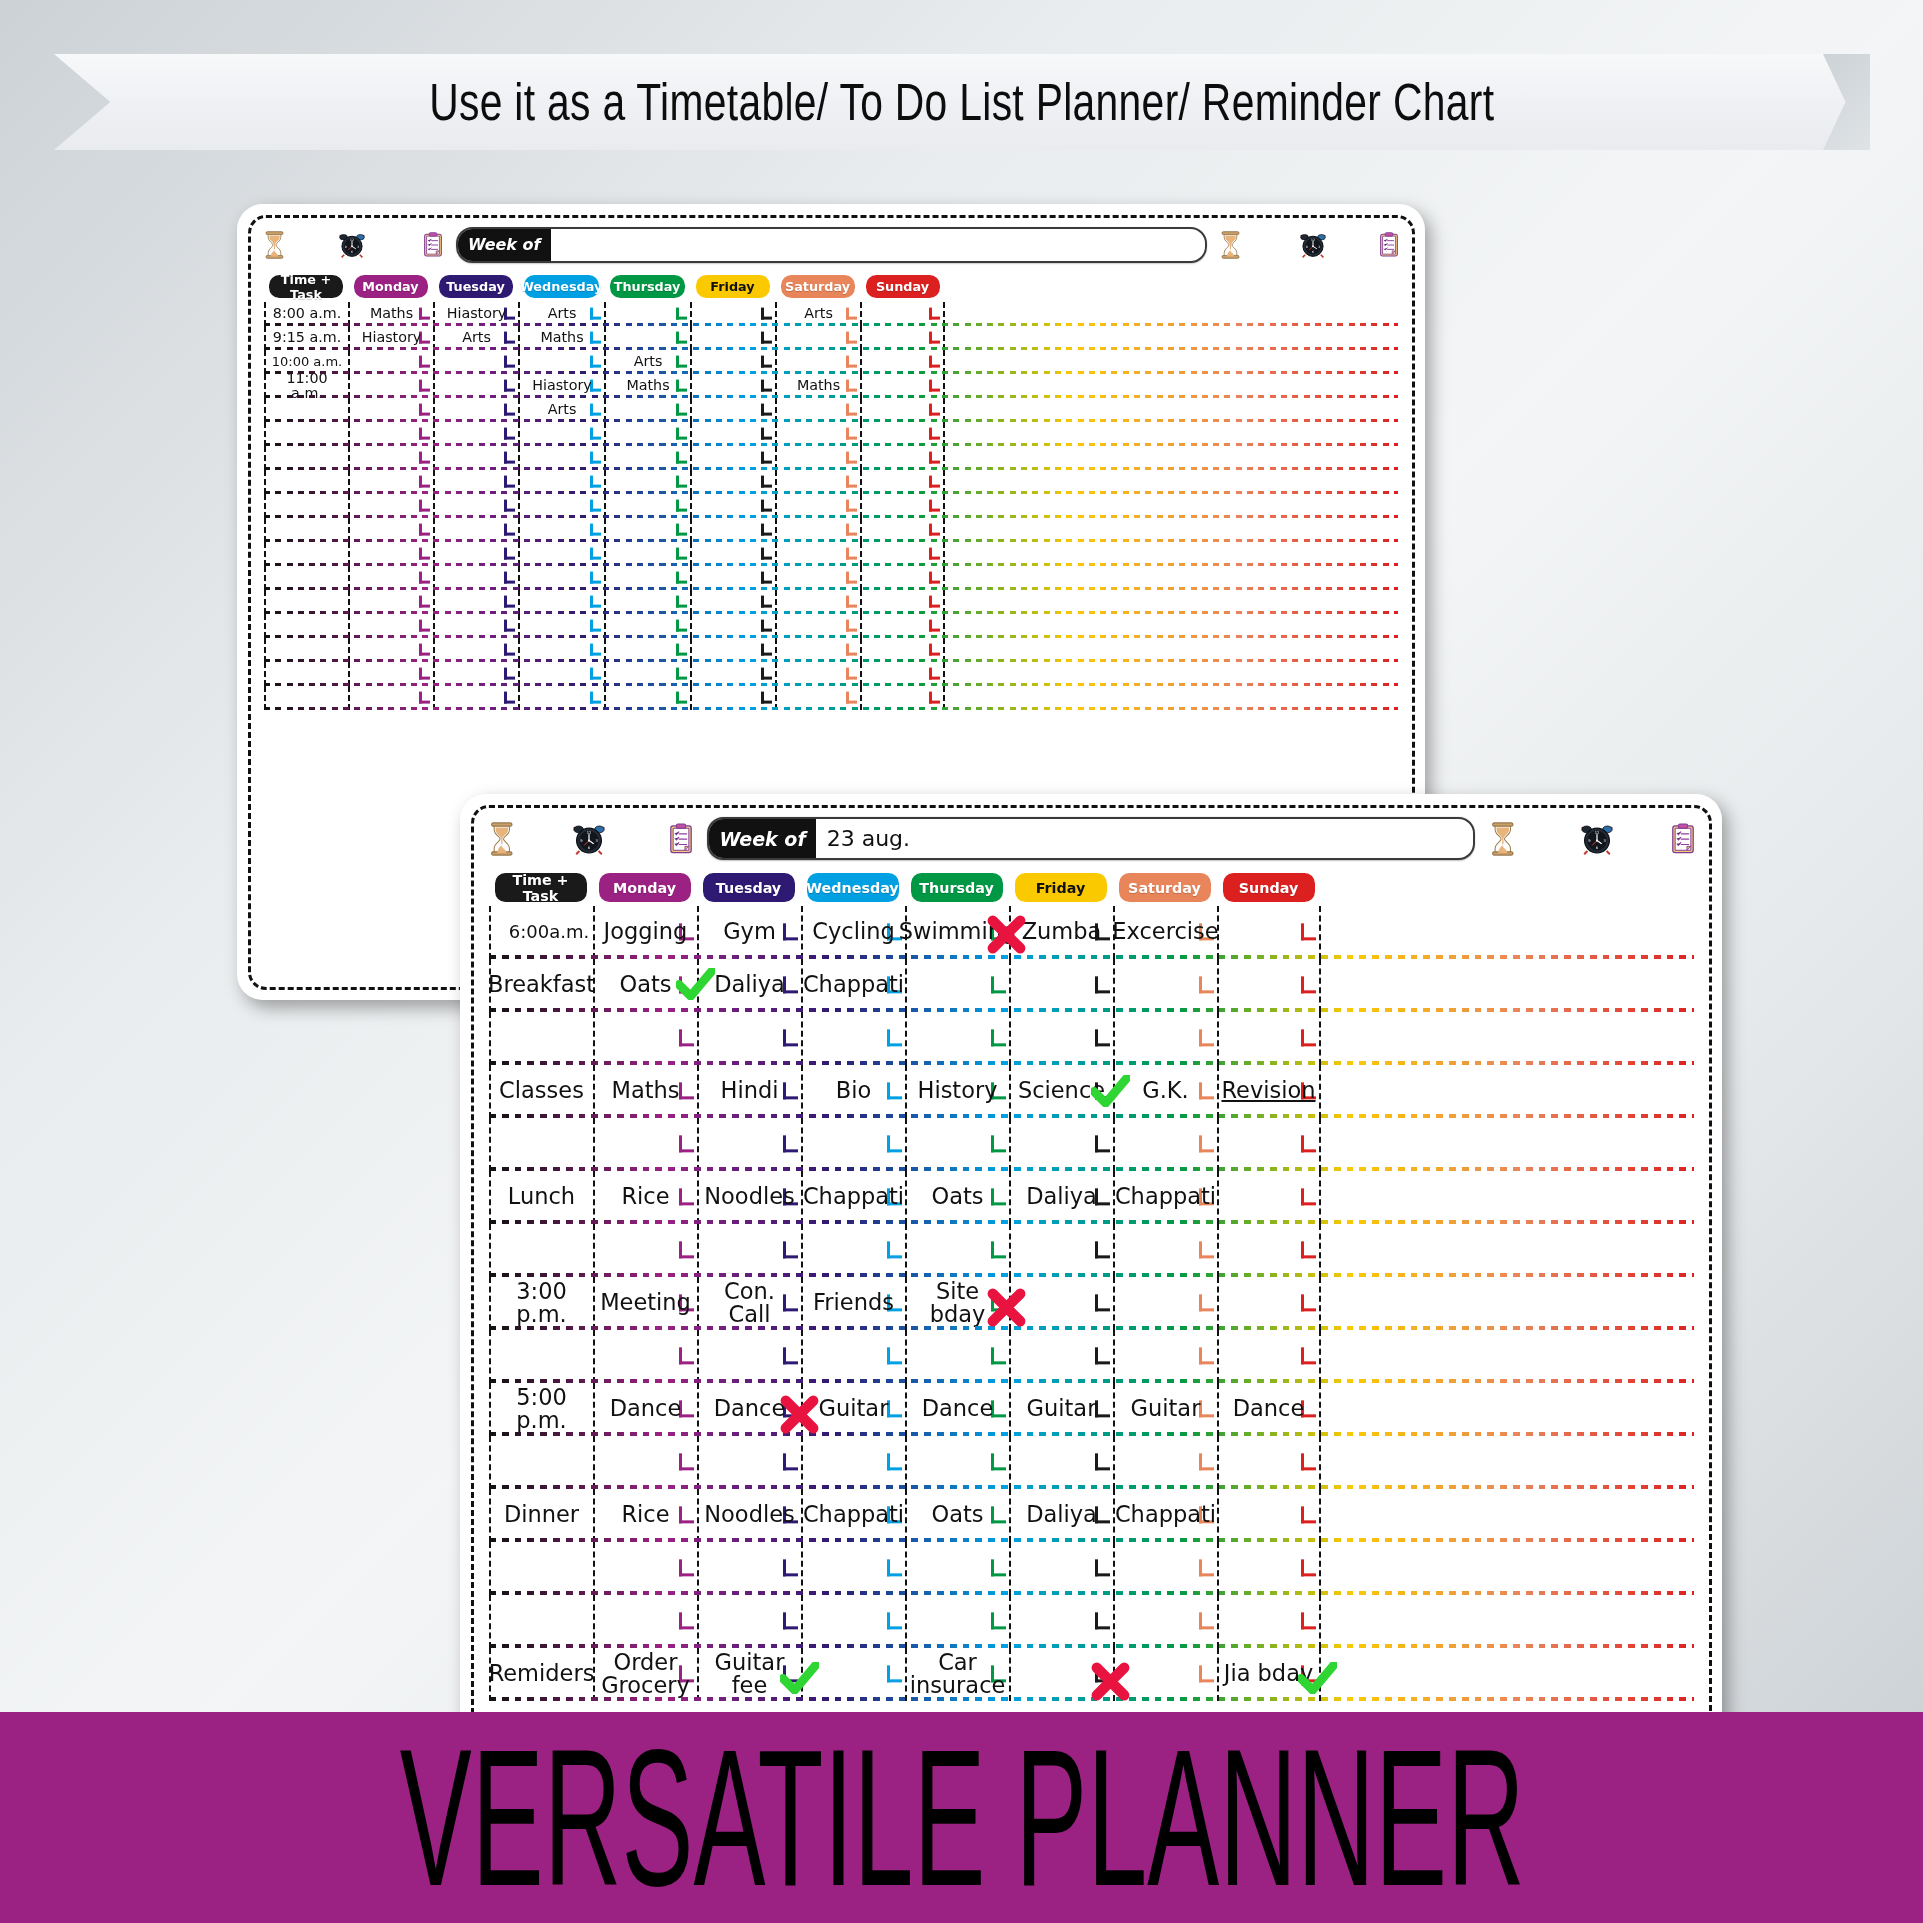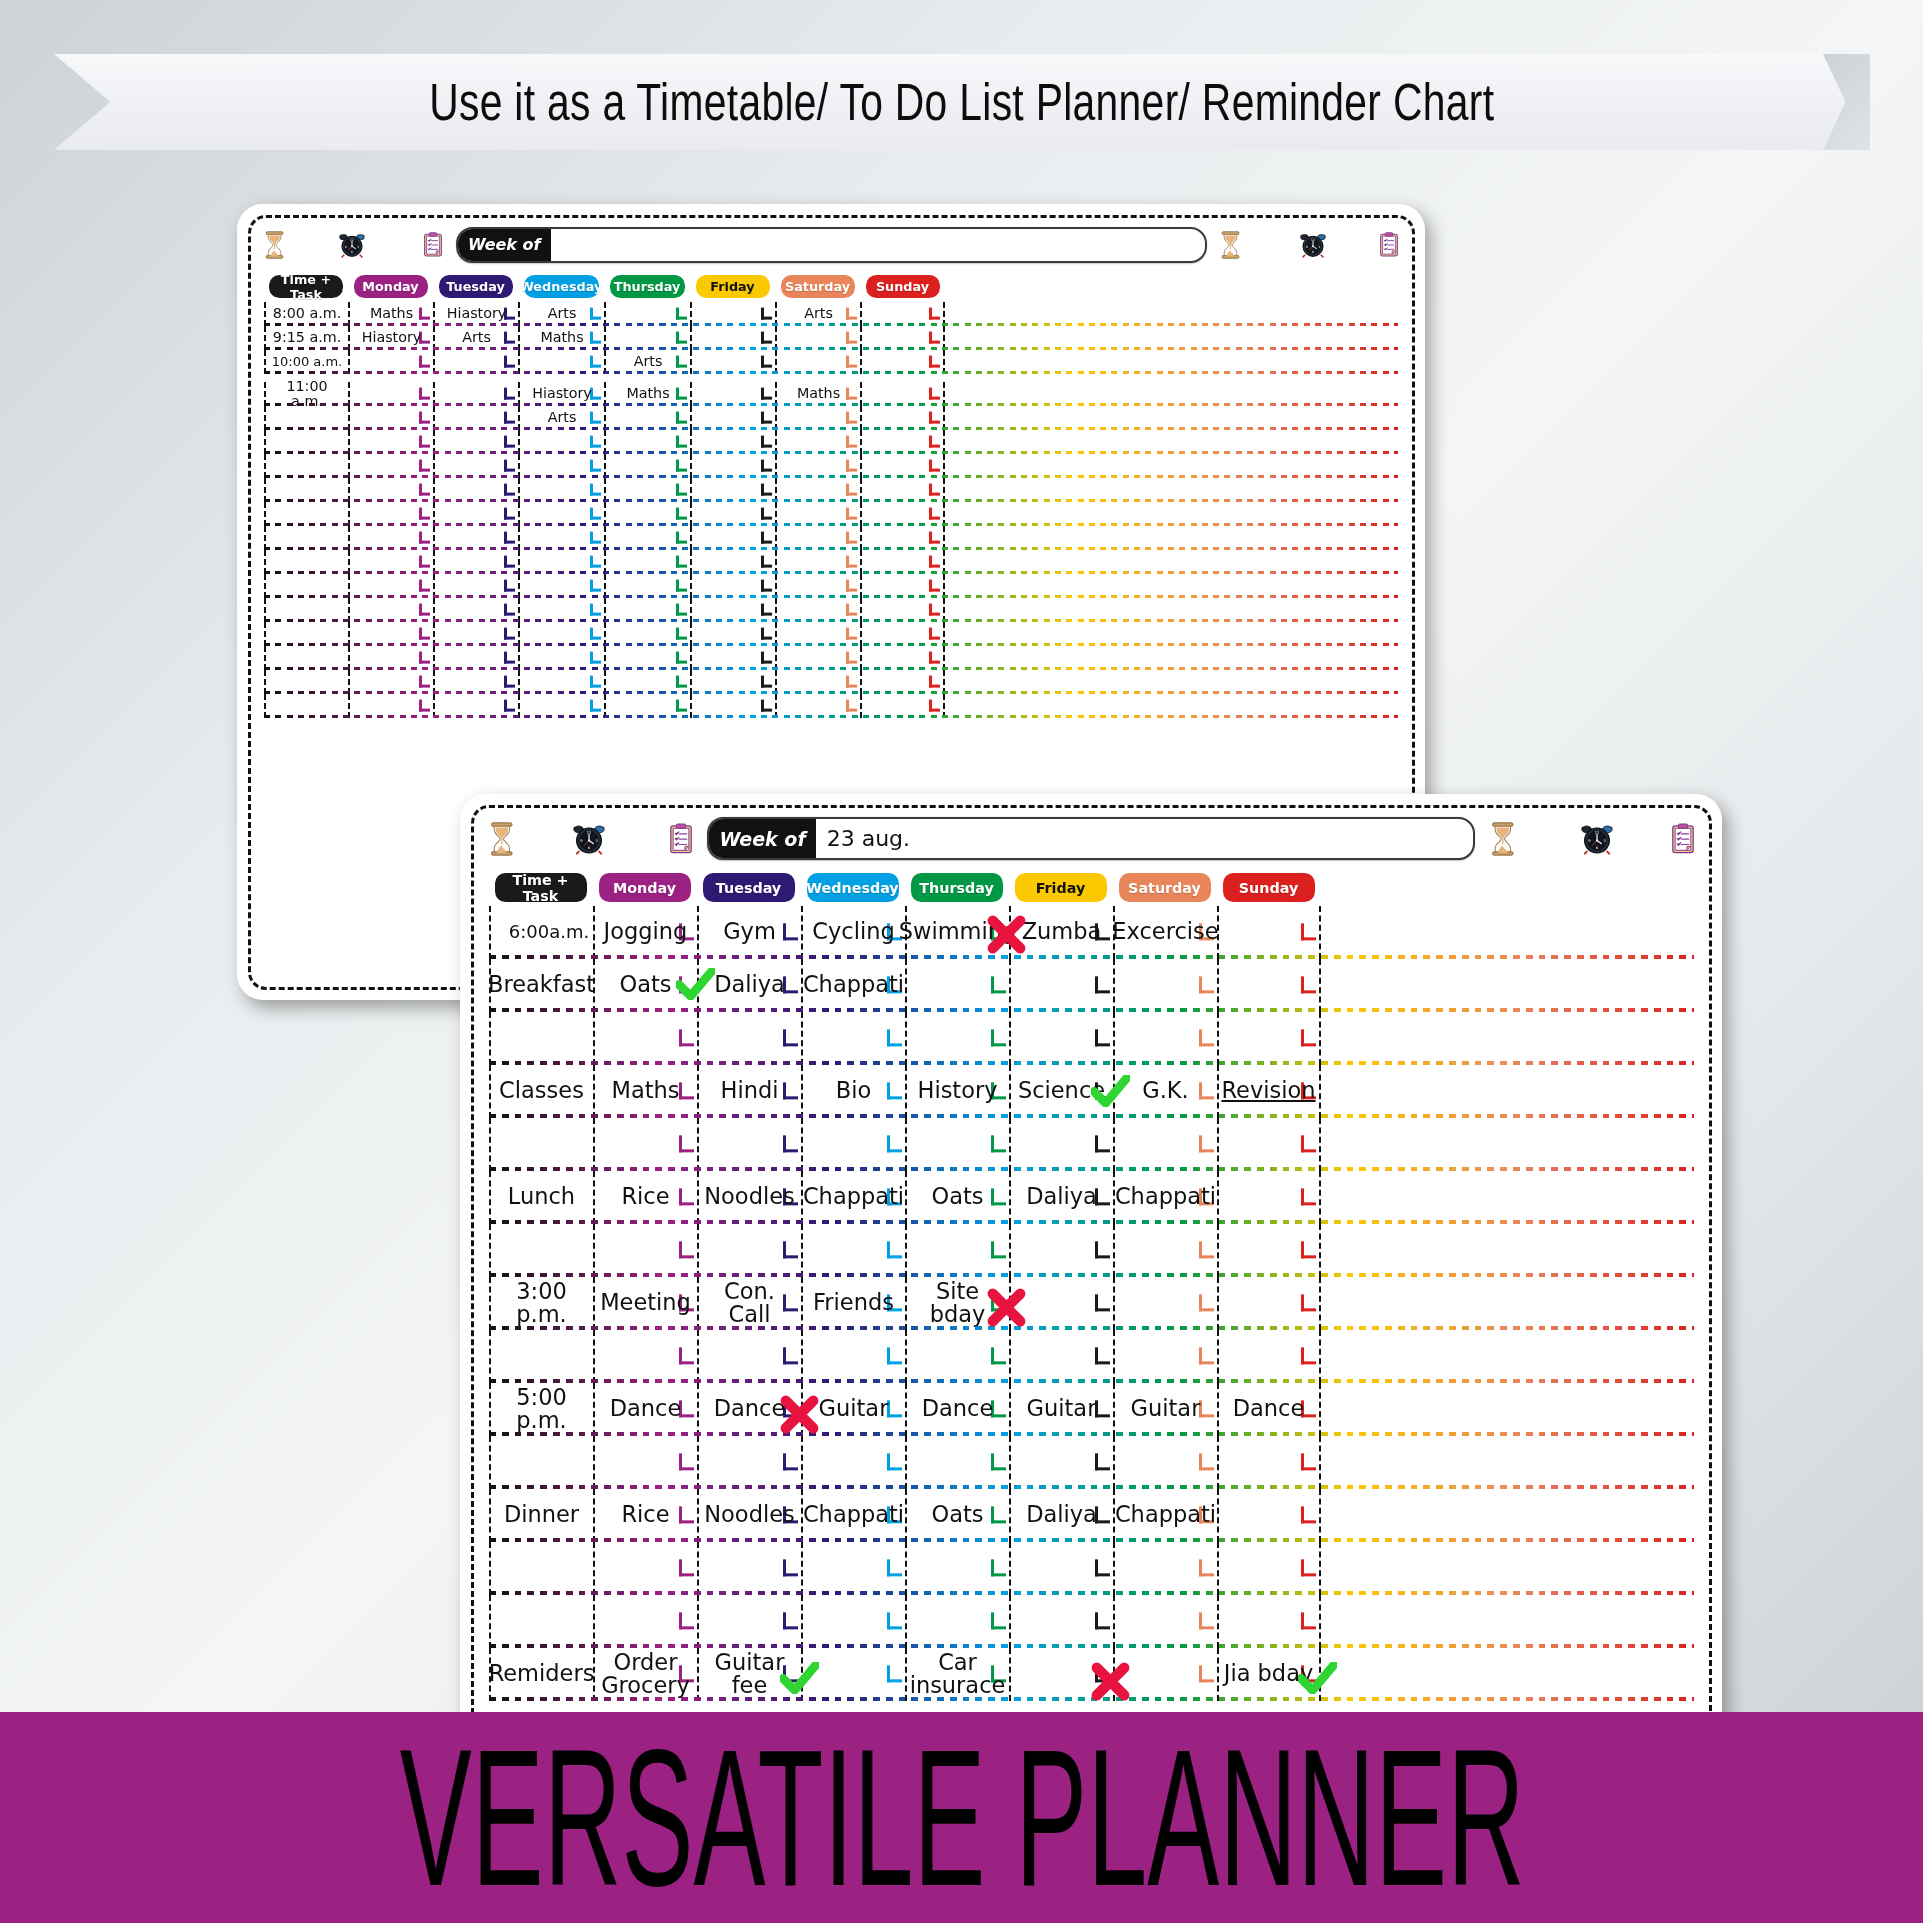--- a/index.html
+++ b/index.html
@@ -398,21 +398,21 @@
           </div>
           <div class="gcell" style="width: 85px; flex: 0 0 auto; border-right: 2.3px dashed rgb(17, 17, 17);">
             <span class="txt" style="font-size: 14.3px;"></span>
             <span class="brk" style="color: rgb(220, 32, 32); width: 11.3px; height: 12.8px;">
               <i class="v"></i>
               <i class="h"></i>
             </span>
           </div>
           <div class="rowdiv" style="background-image: linear-gradient(90deg, rgb(17, 17, 17) 0%, rgb(155, 34, 131) 14.29%, rgb(46, 26, 114) 28.57%, rgb(0, 160, 227) 42.86%, rgb(0, 152, 68) 57.14%, rgb(251, 201, 0) 71.43%, rgb(232, 133, 90) 85.71%, rgb(220, 32, 32) 100%); mask-image: repeating-linear-gradient(90deg, rgb(0, 0, 0) 0px, rgb(0, 0, 0) 6px, transparent 6px, transparent 11.3px); height: 3px;"></div>
         </div>
-        <div class="grow" style="height: 24px; margin-top: 8px;">
+        <div class="grow" style="height: 24px;">
           <div class="gcell" style="width: 84px; flex: 0 0 auto;">
             <span class="txt" style="font-size: 14.3px;">11:00 a.m.</span>
           </div>
           <div class="gcell" style="width: 85px; flex: 0 0 auto;">
             <span class="txt" style="font-size: 14.3px;"></span>
             <span class="brk" style="color: rgb(155, 34, 131); width: 11.3px; height: 12.8px;">
               <i class="v"></i>
               <i class="h"></i>
             </span>
           </div>

